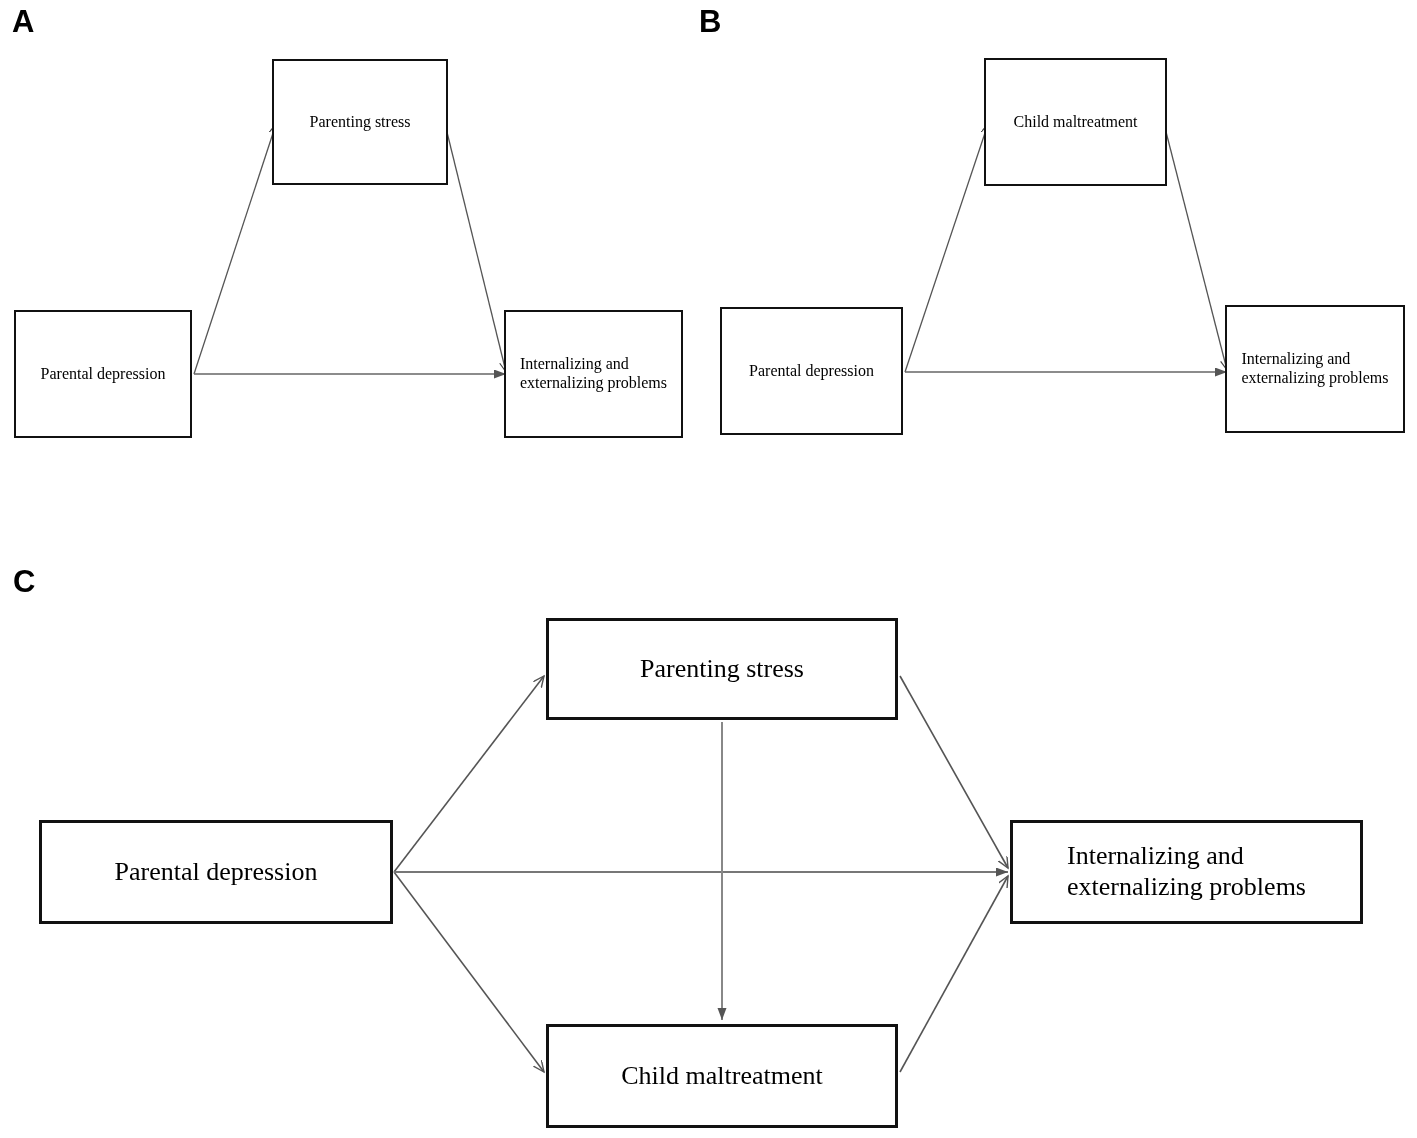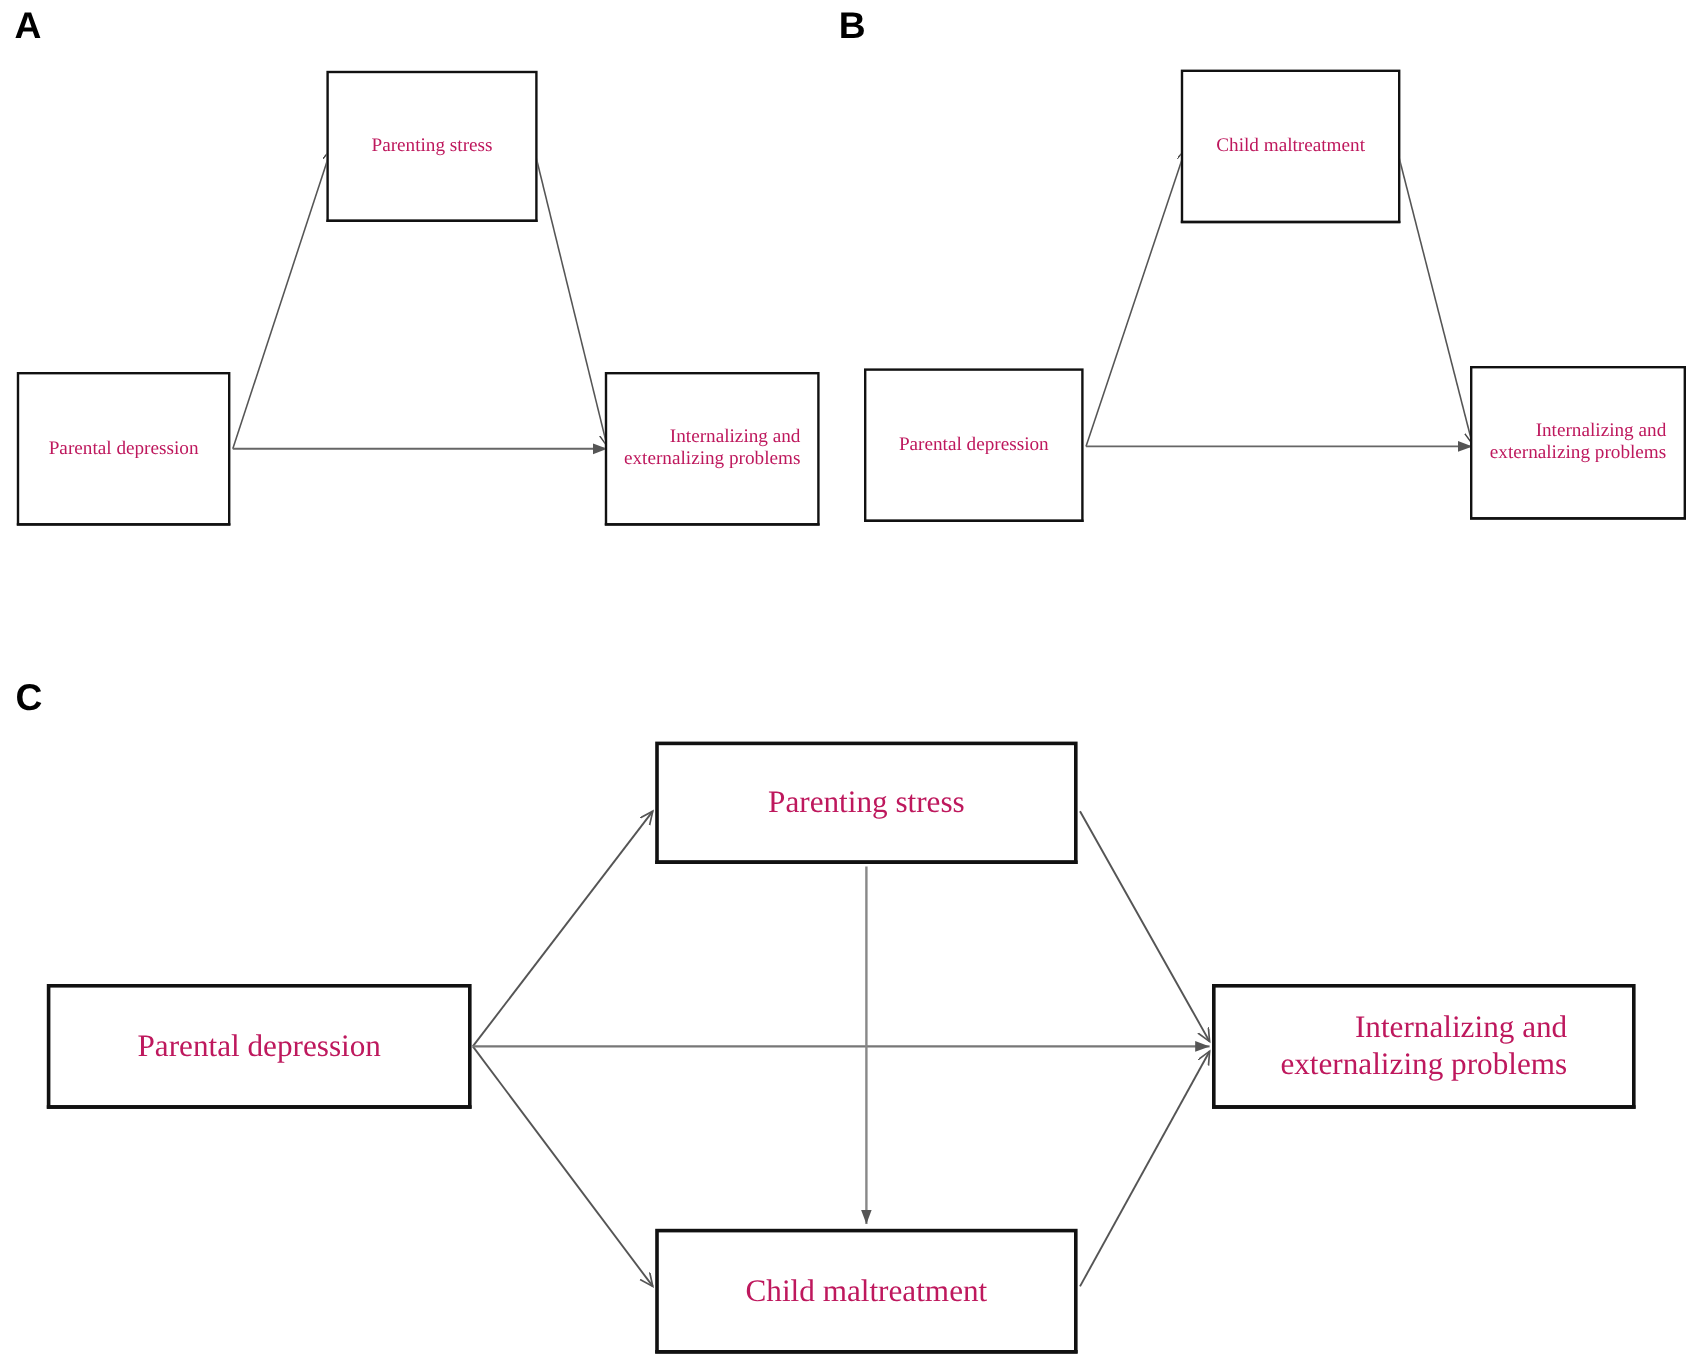--- a/index.html
+++ b/index.html
@@ -40,22 +40,22 @@
   }
 
   .node {
     position: absolute;
     box-sizing: border-box;
     background: #ffffff;
     border: 2px solid #111111;
     display: flex;
     align-items: center;
     justify-content: center;
-    text-align: right;
-    color: #be185d;
+    text-align: left;
+    color: #000000;
     z-index: 2;
   }
   
   .node::after {
     content: "";
     position: absolute;
     left: -2px; right: -2px;
     bottom: -2px;
     height: 2px;
     background: #111111;

